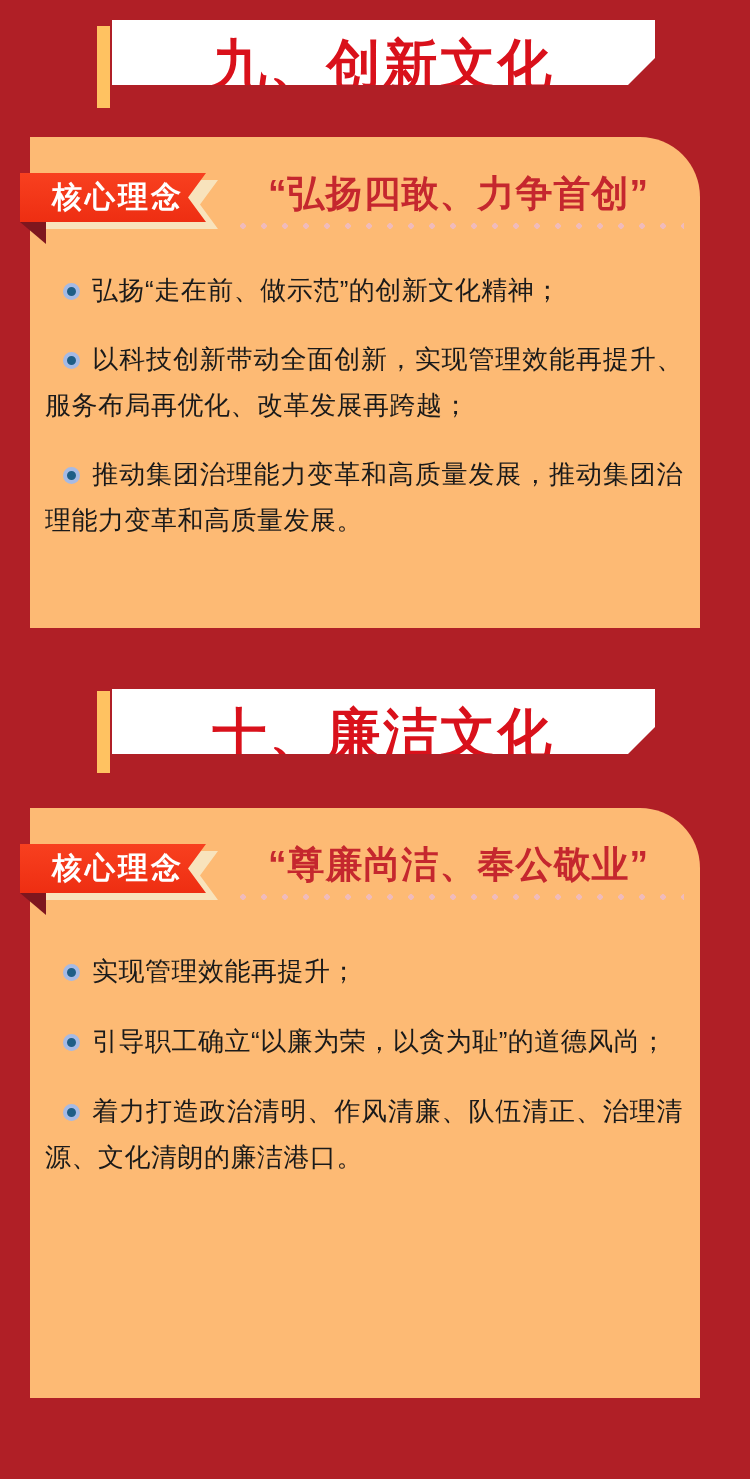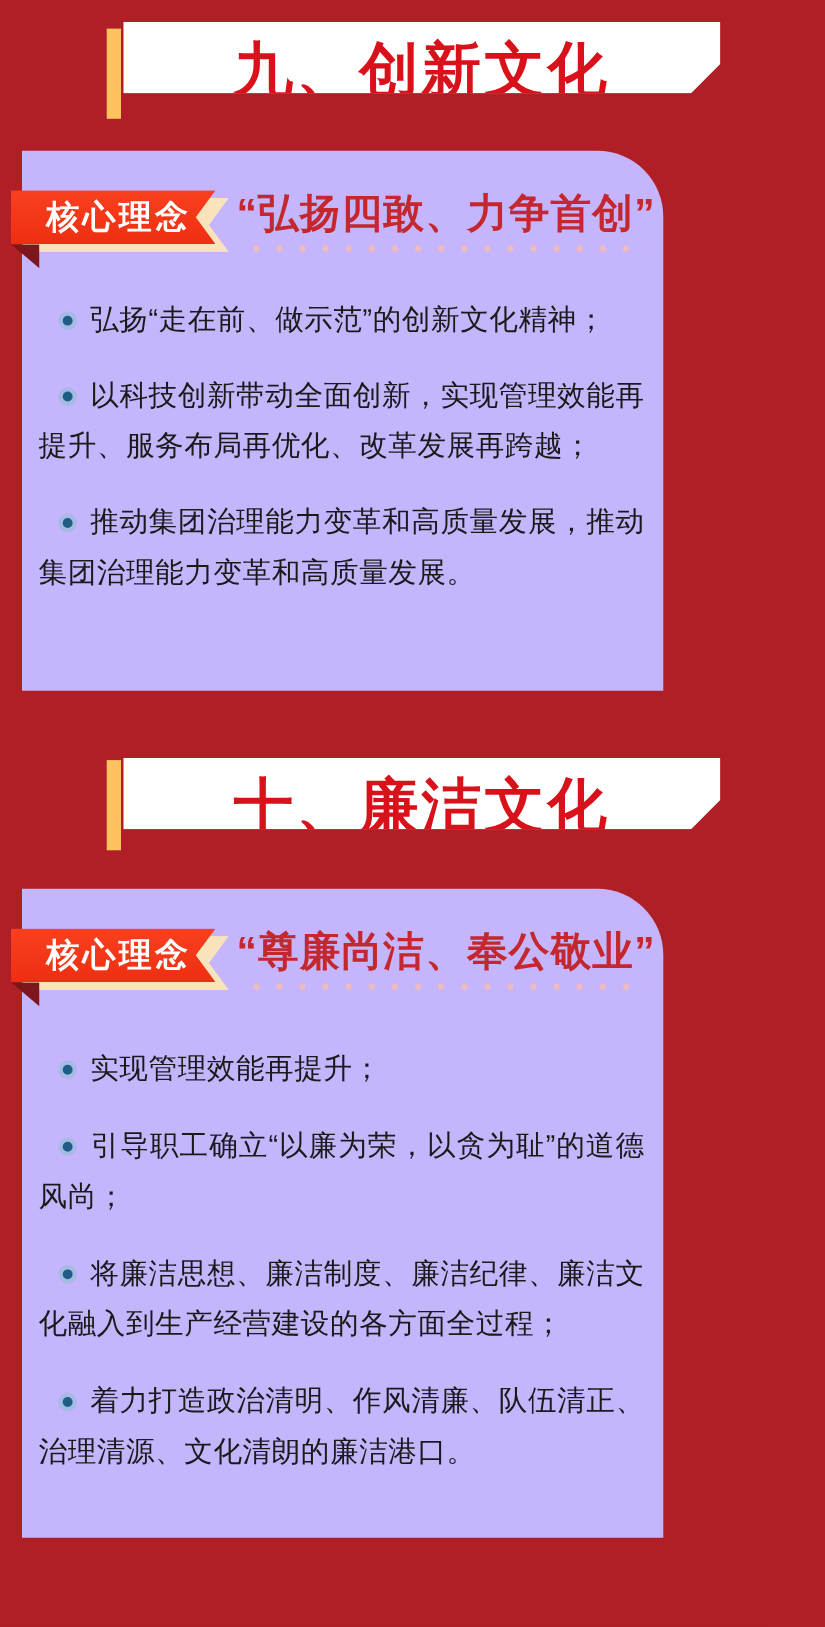--- a/index.html
+++ b/index.html
@@ -25,22 +25,22 @@
     background:#ffffff;
     clip-path:polygon(0 0,100% 0,100% calc(100% - 27px),calc(100% - 27px) 100%,0 100%);
     text-align:center;
   }
   .banner .title{
     line-height:88px; font-size:54px; font-weight:bold;
     color:var(--title-red); letter-spacing:3px;
   }
   
   .card{
-    position:absolute; left:20px; width:583px;
-    background:#c4b5fd; border-radius:0 60px 0 0;
+    position:absolute; left:30px; width:670px;
+    background:#fdba74; border-radius:0 60px 0 0;
   }
   
   .ribbon{position:absolute; left:-10px; top:36px; width:200px; height:58px;}
   .ribbon .cream{
     position:absolute; left:12px; top:7px; width:186px; height:49px;
     background:var(--cream);
     clip-path:polygon(0 0,100% 0,calc(100% - 18px) 50%,100% 100%,0 100%);
   }
   .ribbon .red{
     position:absolute; left:0; top:0; width:186px; height:49px;
@@ -115,16 +115,15 @@
     <div class="cream"></div>
     <div class="fold"></div>
     <div class="red">核心理念</div>
   </div>
   <div class="quote">“尊廉尚洁、奉公敬业”</div>
   <div class="dots"></div>
 
   <div class="bullets">
     <p><span class="dot"></span><span>实现管理效能再提升；</span></p>
     <p><span class="dot"></span><span>引导职工确立“以廉为荣，以贪为耻”的道德风尚；</span></p>
-    <p><span class="dot"></span><span>将廉洁思想、廉洁制度、廉洁纪律、廉洁文化融入到生产经营建设的各方面全过程；</span></p>
     <p><span class="dot"></span><span>着力打造政治清明、作风清廉、队伍清正、治理清源、文化清朗的廉洁港口。</span></p>
   </div>
 </div>
 
 </body></html>

